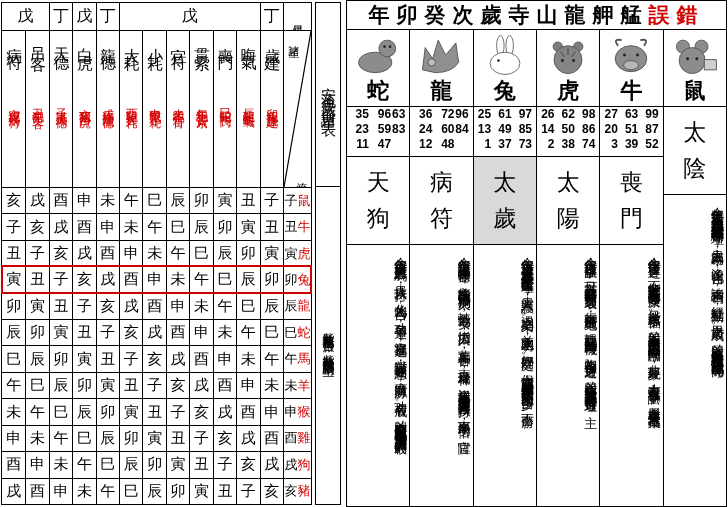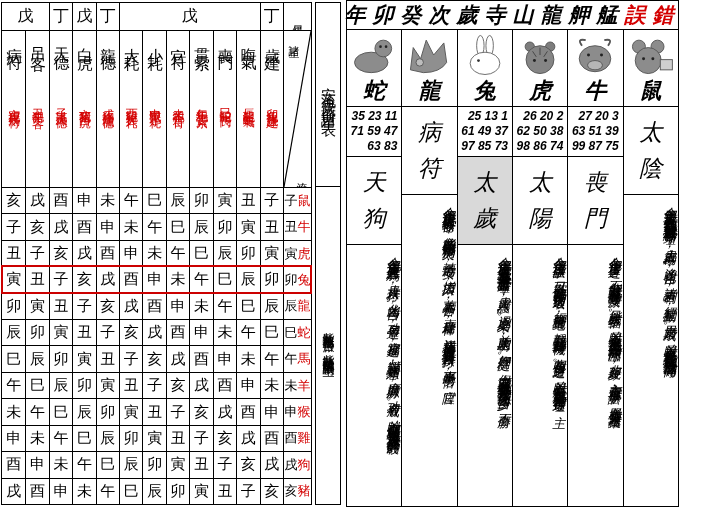--- a/index.html
+++ b/index.html
@@ -29,32 +29,32 @@
   .hl-box{position:absolute;left:1px;top:265px;width:311px;height:29px;box-sizing:border-box;
           border:2px solid var(--hl,#cc0000);pointer-events:none;z-index:5;}
   .strip{position:absolute;left:315px;top:2px;width:26px;height:503px;border:1px solid #000;
          box-sizing:border-box;display:flex;flex-direction:column;align-items:center;}
   .strip-title{writing-mode:vertical-rl;text-orientation:upright;font-size:15px;letter-spacing:5px;
                height:184px;border-bottom:1px solid #000;width:100%;display:flex;align-items:center;
                justify-content:center;box-sizing:border-box;}
   .strip-note{writing-mode:vertical-rl;text-orientation:upright;font-size:12px;letter-spacing:1px;
               flex:1;display:flex;align-items:center;justify-content:center;width:100%;overflow:hidden;}
   
-  .right-panel{position:absolute;left:346px;top:0;width:333px;height:507px;border:1px solid #000;
-               box-sizing:border-box;font-style:italic;}
+  .right-panel{position:absolute;left:346px;top:0;width:381px;height:507px;border:1px solid #000;
+               box-sizing:border-box;}
   .r-title{height:28px;border-bottom:1px solid #000;display:flex;align-items:center;justify-content:center;
            font-size:21px;font-weight:bold;letter-spacing:7px;white-space:nowrap;}
   .r-cols{display:flex;height:476px;}
   .rcol{flex:1;display:flex;flex-direction:column;box-sizing:border-box;}
   .rtop{height:77px;border-bottom:1px solid #000;display:flex;flex-direction:column;align-items:center;
         justify-content:flex-end;box-sizing:border-box;}
   .rimg{height:44px;display:flex;align-items:flex-end;justify-content:center;}
   .rname{font-size:22px;font-weight:bold;font-family:"Liberation Sans","DejaVu Sans",sans-serif;
          line-height:30px;height:30px;}
-  .rnums{height:50px;border-bottom:1px solid #000;display:flex;flex-direction:column;justify-content:center;
+  .rnums{height:50px;border-bottom:1px solid #000;display:flex;flex-direction:row;justify-content:center;
          font-family:"Liberation Sans","DejaVu Sans",sans-serif;font-size:12px;font-weight:bold;
          line-height:15px;text-align:right;padding-right:4px;box-sizing:border-box;}
   .rstar{height:88px;border-bottom:1px solid #000;display:flex;flex-direction:column;align-items:center;
          justify-content:space-evenly;font-size:23px;box-sizing:border-box;padding:4px 0;}
   .rtext{flex:1;overflow:hidden;writing-mode:vertical-rl;text-orientation:upright;font-size:13px;
          line-height:15.6px;letter-spacing:1.2px;padding:2px 1px;box-sizing:border-box;}
 </style>
 </head>
 <body>
 
@@ -335,38 +335,43 @@
                 <ellipse cx="25" cy="30" rx="18" ry="11" fill="#8c8c8c" stroke="#555"></ellipse>
                 <circle cx="38" cy="15" r="9" fill="#8c8c8c" stroke="#555"></circle>
                 <circle cx="35" cy="13" r="1.4" fill="#222"></circle>
                 <circle cx="41" cy="13" r="1.4" fill="#222"></circle>
               </svg>
             </div>
             <div class="rname">蛇</div>
           </div>
           <div class="rnums">
             <div class="numline">35 23 11</div>
-            <div class="numline">71 59 47</div>
+            <div class="numline">96 59 47</div>
             <div class="numline">63 83</div>
           </div>
           <div class="rstar">
             <span>天</span>
             <span>狗</span>
           </div>
           <div class="rtext">今年行運吉星有天乙驛馬，貴人扶持，化凶為吉，功名早達，官祿易進，營謀順遂如意，廣進財源，功名有成。凶神有喪門地雌地喪孤辰飛廉大熬破碎的殺</div>
         </div>
         <div class="rcol bl">
           <div class="rtop">
             <div class="rimg">
               <svg width="52" height="42" viewBox="0 0 56 44">
                 <path d="M8 38 L11 14 L19 26 L25 6 L33 22 L44 9 L47 30 Q40 41 22 41 Z" fill="#8f8f8f" stroke="#555"></path>
                 <circle cx="18" cy="30" r="4" fill="#bdbdbd" stroke="#555"></circle>
               </svg>
             </div>
             <div class="rname">龍</div>
+          </div>
+          <div class="rnums">
+            <div class="numline">36 24 12</div>
+            <div class="numline">72 60 48</div>
+            <div class="numline">96 84</div>
           </div>
           <div class="rstar">
             <span>病</span>
             <span>符</span>
           </div>
           <div class="rtext">今年行運吉星太陽扳鞍守命，主能移凶化吉解禍消災，轉危為安，增添人口，萬事和合，喜慶瑞祥，迎祥集福廣進資財並多遇吉人扶持，事半而功倍，官陞</div>
         </div>
         <div class="rcol bl">
           <div class="rtop">
             <div class="rimg">
@@ -398,21 +403,21 @@
                 <circle cx="39" cy="13" r="5" fill="#7d7d7d" stroke="#555"></circle>
                 <circle cx="28" cy="27" r="15" fill="#858585" stroke="#555"></circle>
                 <path d="M20 18 l4 6 M36 18 l-4 6 M28 14 v8" stroke="#444" fill="none"></path>
                 <circle cx="22" cy="28" r="1.6" fill="#222"></circle>
                 <circle cx="34" cy="28" r="1.6" fill="#222"></circle>
               </svg>
             </div>
             <div class="rname">虎</div>
           </div>
           <div class="rnums">
-            <div class="numline">26 20 2</div>
+            <div class="numline">26 14 2</div>
             <div class="numline">62 50 38</div>
             <div class="numline">98 86 74</div>
           </div>
           <div class="rstar">
             <span>太</span>
             <span>陽</span>
           </div>
           <div class="rtext">今年行運吉星虛缺，只可守分安命暫時保守切勿進取，行事腳踏實地，靜觀其變並等待時機，為明哲保身之道。凶星有病符驀越流霞亡神天官符等遝垣，主</div>
         </div>
         <div class="rcol bl">
@@ -424,21 +429,21 @@
                 <ellipse cx="28" cy="33" rx="8" ry="5" fill="#b5b5b5" stroke="#555"></ellipse>
                 <circle cx="21" cy="22" r="1.6" fill="#222"></circle>
                 <circle cx="35" cy="22" r="1.6" fill="#222"></circle>
               </svg>
             </div>
             <div class="rname">牛</div>
           </div>
           <div class="rnums">
             <div class="numline">27 20 3</div>
             <div class="numline">63 51 39</div>
-            <div class="numline">99 87 75</div>
+            <div class="numline">99 87 52</div>
           </div>
           <div class="rstar">
             <span>喪</span>
             <span>門</span>
           </div>
           <div class="rtext">今年行運吉星皆乏，不能招財進益庇蔭身體安康，只能自求多福。凶星有天狗災煞吊客吞陷囚獄等同臨，非好現象，主有官司橫非爭訟，孝服喪哀哭泣祖業</div>
         </div>
         <div class="rcol bl">
           <div class="rtop">
             <div class="rimg">

